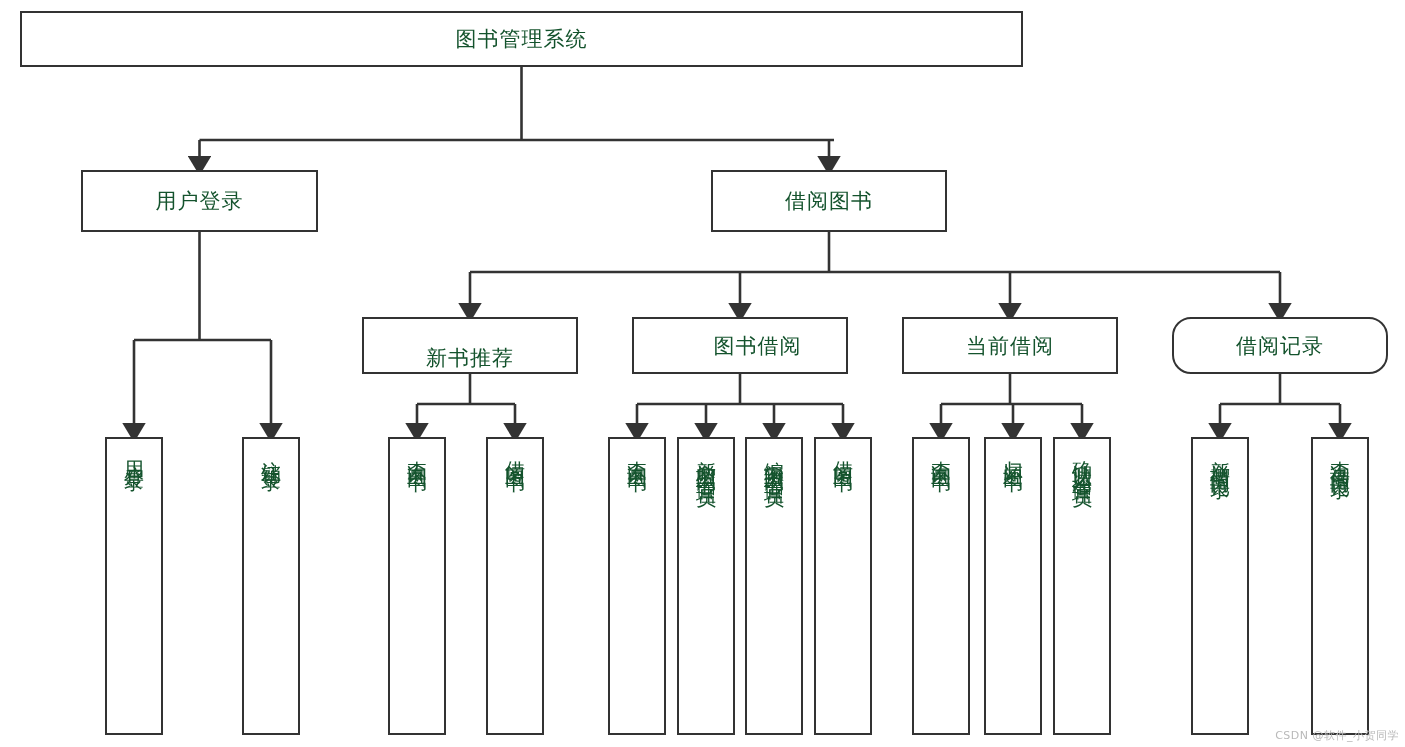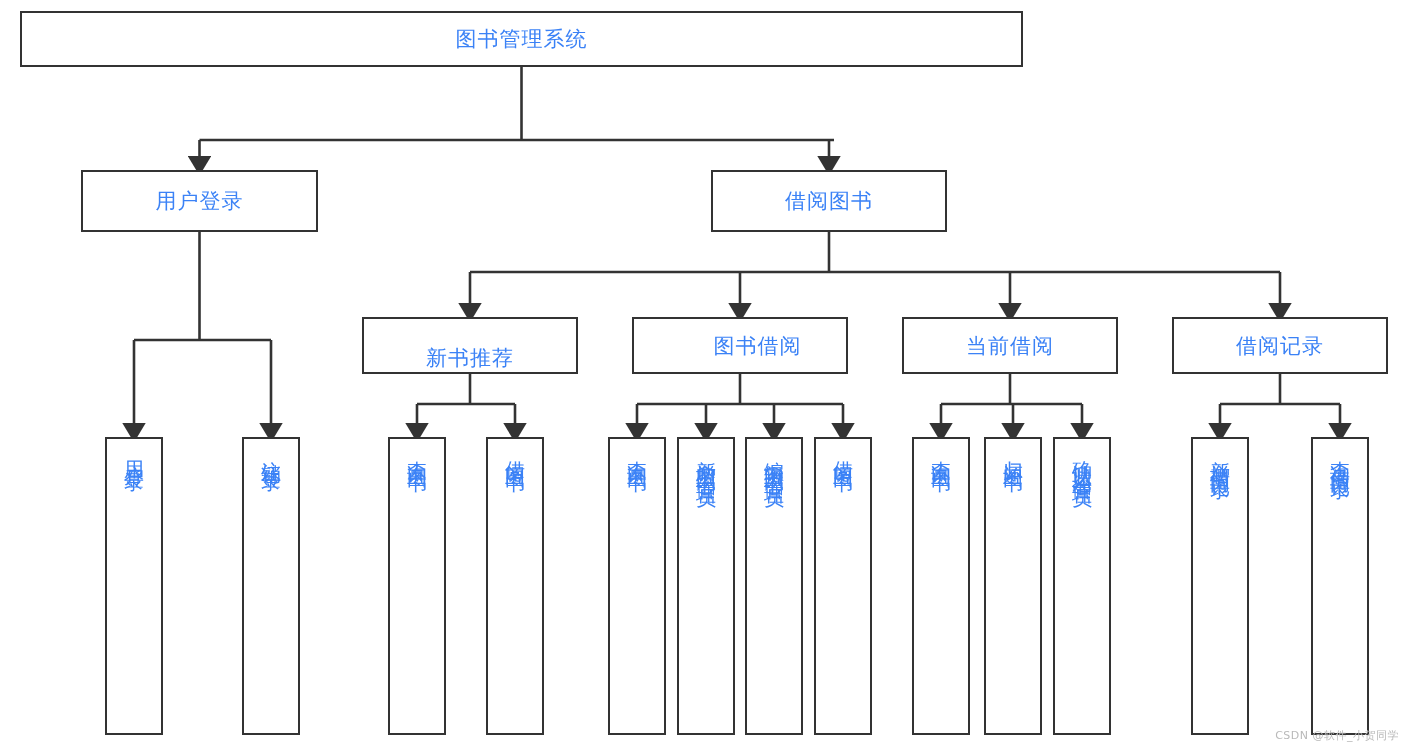--- a/index.html
+++ b/index.html
@@ -29,21 +29,21 @@
     pointer-events: none;
   }
   .node {
     position: absolute;
     box-sizing: border-box;
     background: #ffffff;
     border: 2px solid #333333;
     display: flex;
     align-items: center;
     justify-content: center;
-    color: #3b82f6;
+    color: #14532d;
   }
   .node.h-node {
     font-size: 21px;
     letter-spacing: 1px;
   }
   .node.v-node {
     font-size: 20px;
     align-items: flex-start;
     justify-content: center;
     padding-top: 6px;
@@ -138,21 +138,21 @@
 
   <div class="node h-node" id="n-l3-0" style="left: 362px; top: 317px; width: 216px; height: 57px; align-items: flex-end;">
     <span class="h-label">新书推荐</span>
   </div>
   <div class="node h-node" id="n-l3-1" style="left: 632px; top: 317px; width: 216px; height: 57px; padding-left: 35px;">
     <span class="h-label">图书借阅</span>
   </div>
   <div class="node h-node" id="n-l3-2" style="left: 902px; top: 317px; width: 216px; height: 57px;">
     <span class="h-label">当前借阅</span>
   </div>
-  <div class="node h-node" id="n-l3-3" style="left: 1172px; top: 317px; width: 216px; height: 57px;">
+  <div class="node h-node" id="n-l3-3" style="left: 1172px; top: 317px; width: 216px; height: 57px; border-radius: 19px;">
     <span class="h-label">借阅记录</span>
   </div>
 
   <div class="node v-node" id="n-l4-0" style="left: 105px; top: 437px; width: 58px; height: 298px;">
     <span class="v-label">用户登录</span>
   </div>
   <div class="node v-node" id="n-l4-1" style="left: 242px; top: 437px; width: 58px; height: 298px;">
     <span class="v-label">注销登录</span>
   </div>
   <div class="node v-node" id="n-l4-2" style="left: 388px; top: 437px; width: 58px; height: 298px;">

